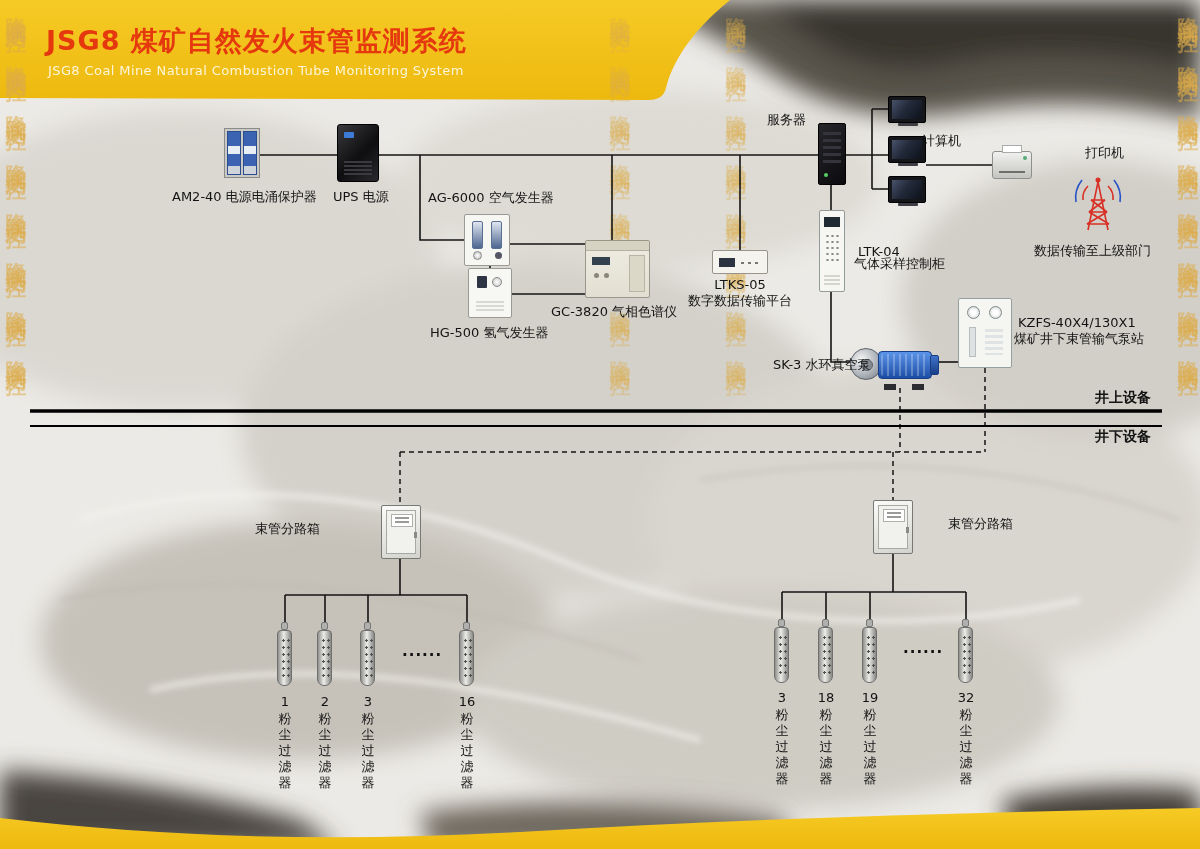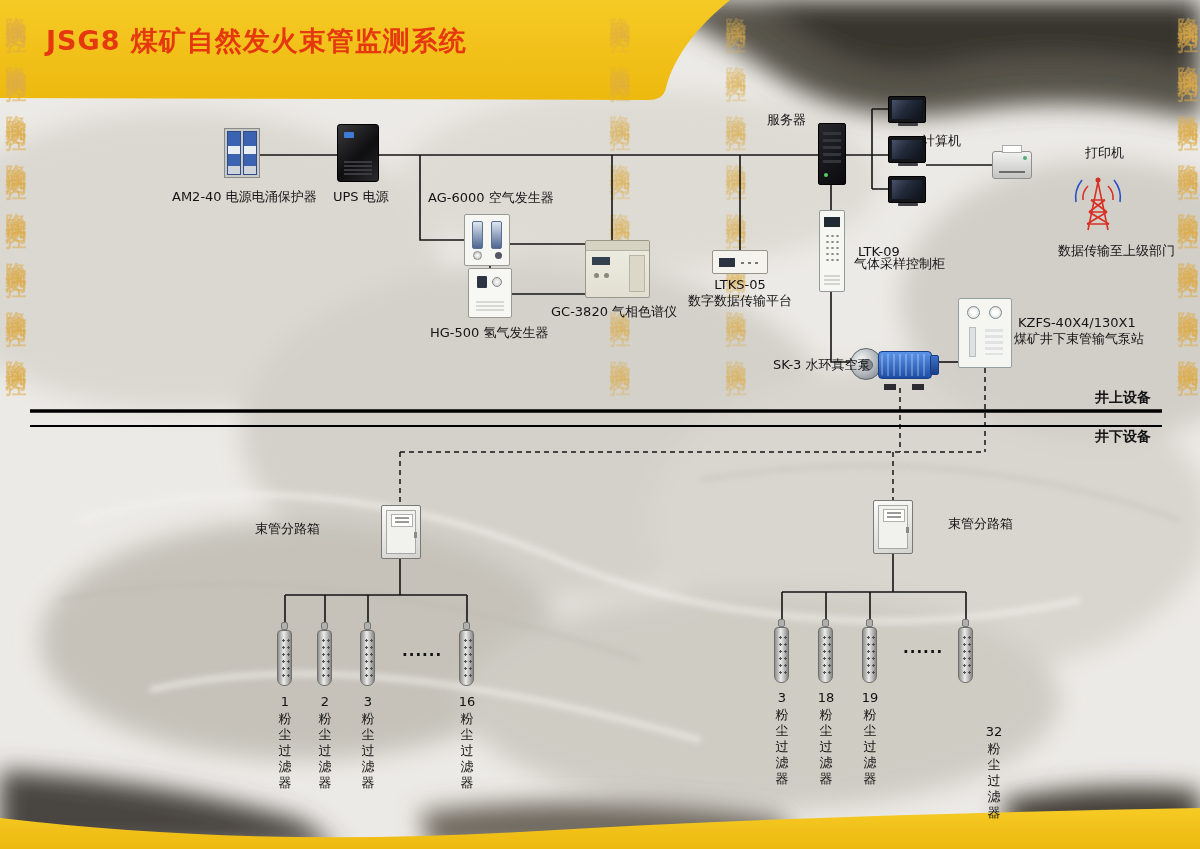--- a/index.html
+++ b/index.html
@@ -150,20 +150,21 @@
     <path d="M0,0 L730,0 C698,26 674,56 666,88 C664,97 657,100 648,100 L0,98 Z" fill="url(#yg)"></path>
     <path d="M0,818 C170,838 340,842 520,832 C760,818 980,812 1200,808 L1200,849 L0,849 Z" fill="url(#yg)"></path>
   </svg>
 
   <div class="wm strong" style="left:2px;">隆腾测控 隆腾测控 隆腾测控 隆腾测控 隆腾测控 隆腾测控 隆腾测控 隆腾测控</div>
   <div class="wm light" style="left:606px;">隆腾测控 隆腾测控 隆腾测控 隆腾测控 隆腾测控 隆腾测控 隆腾测控 隆腾测控</div>
   <div class="wm light" style="left:722px;">隆腾测控 隆腾测控 隆腾测控 隆腾测控 隆腾测控 隆腾测控 隆腾测控 隆腾测控</div>
   <div class="wm strong" style="left:1174px;">隆腾测控 隆腾测控 隆腾测控 隆腾测控 隆腾测控 隆腾测控 隆腾测控 隆腾测控</div>
 
   <div class="title">JSG8 煤矿自然发火束管监测系统</div>
+  <div class="subtitle">JSG8 Coal Mine Natural Combustion Tube Monitoring System</div>
 
   <svg class="abs z2" width="1200" height="849" viewBox="0 0 1200 849">
     <g stroke="#141414" stroke-width="1.6" fill="none">
       <path d="M248,155 H888"></path>
       <path d="M872,109 V189 M872,109 H888 M872,189 H888"></path>
       <path d="M926,165 H992"></path>
       <path d="M420,155 V240 H464"></path>
       <path d="M490,264 V270"></path>
       <path d="M510,244 H585"></path>
       <path d="M512,294 H585"></path>
@@ -376,37 +377,37 @@
       <div class="chars">粉尘过滤器</div>
   </div>
   <div class="filter-label" style="left:815px;top:690px;">
     <div class="num">18</div>
       <div class="chars">粉尘过滤器</div>
   </div>
   <div class="filter-label" style="left:859px;top:690px;">
     <div class="num">19</div>
       <div class="chars">粉尘过滤器</div>
   </div>
-  <div class="filter-label" style="left:955px;top:724px;margin-left:28px;">
+  <div class="filter-label" style="left:955px;top:690px;">
     <div class="num">32</div>
       <div class="chars">粉尘过滤器</div>
   </div>
 
   <div class="label" style="left:172px;top:188px;">AM2-40 电源电涌保护器</div>
   <div class="label" style="left:333px;top:188px;">UPS 电源</div>
   <div class="label" style="left:428px;top:189px;">AG-6000 空气发生器</div>
   <div class="label" style="left:430px;top:324px;">HG-500 氢气发生器</div>
   <div class="label" style="left:551px;top:303px;">GC-3820 气相色谱仪</div>
   <div class="label center" style="left:684px;top:277px;width:112px;">LTKS-05</div>
   <div class="label center" style="left:678px;top:292px;width:124px;">数字数据传输平台</div>
   <div class="label" style="left:767px;top:111px;">服务器</div>
   <div class="label" style="left:922px;top:132px;">计算机</div>
   <div class="label" style="left:1037px;top:144px;margin-left:48px;">打印机</div>
-  <div class="label" style="left:1058px;top:242px;">数据传输至上级部门</div>
-  <div class="label" style="left:858px;top:244px;">LTK-09</div>
+  <div class="label" style="left:1034px;top:242px;">数据传输至上级部门</div>
+  <div class="label" style="left:858px;top:244px;">LTK-04</div>
   <div class="label" style="left:854px;top:247px;margin-top:8px;">气体采样控制柜</div>
   <div class="label" style="left:1018px;top:315px;">KZFS-40X4/130X1</div>
   <div class="label" style="left:1014px;top:330px;">煤矿井下束管输气泵站</div>
   <div class="label" style="left:773px;top:356px;">SK-3 水环真空泵</div>
   <div class="label bold" style="left:1095px;top:389px;">井上设备</div>
   <div class="label bold" style="left:1095px;top:428px;">井下设备</div>
   <div class="label" style="left:255px;top:520px;">束管分路箱</div>
   <div class="label" style="left:948px;top:515px;">束管分路箱</div>
 
 </div>

